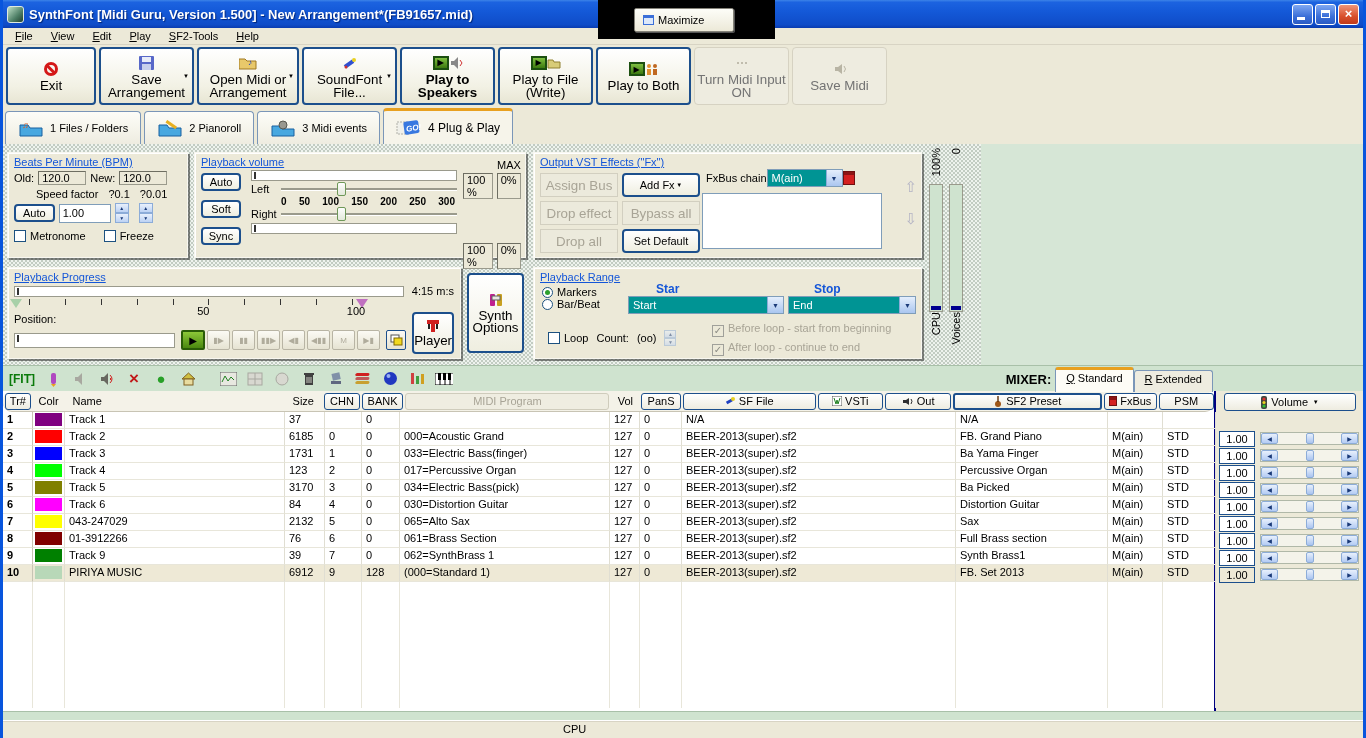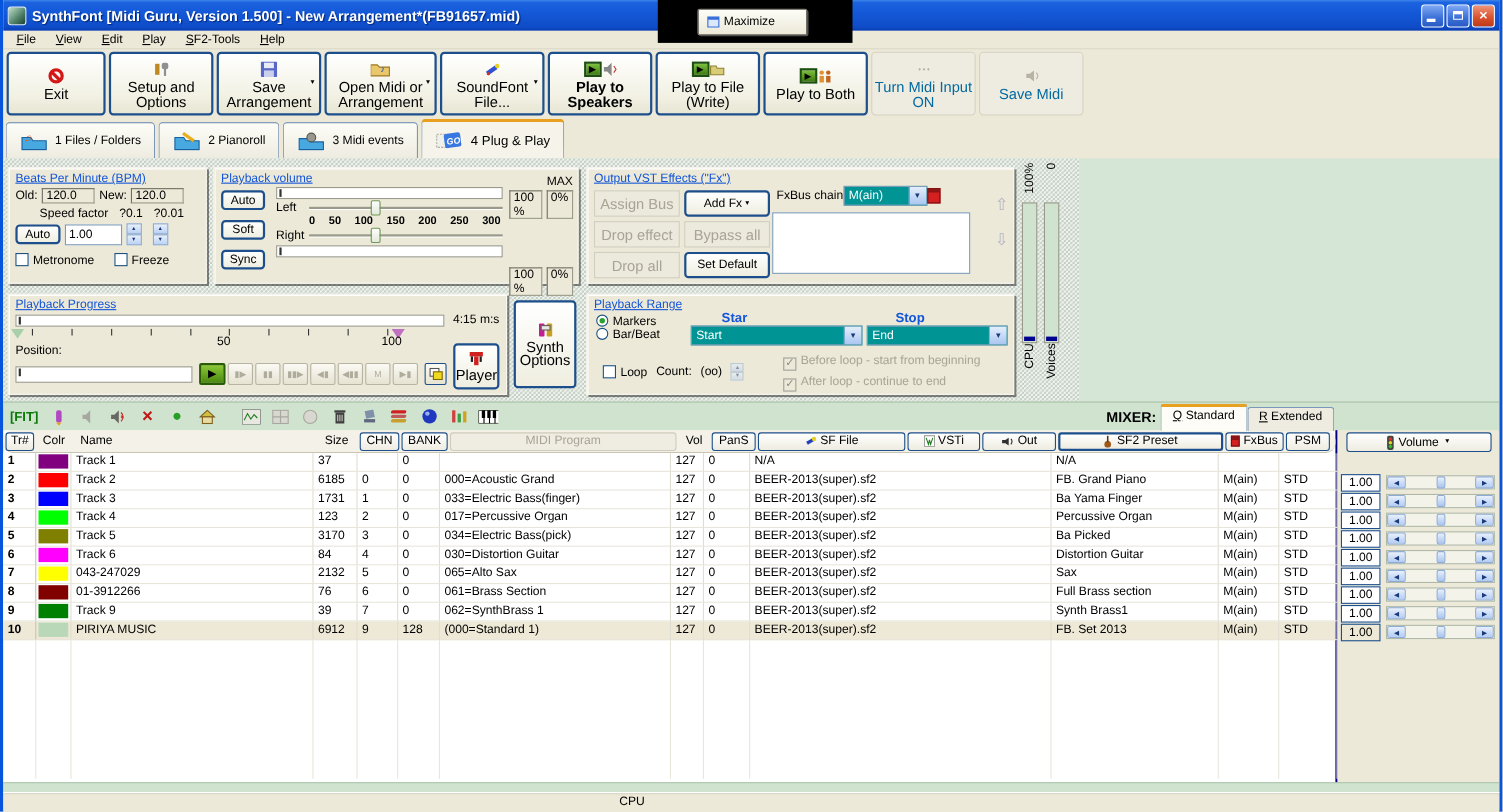--- a/index.html
+++ b/index.html
@@ -25,21 +25,21 @@
   
   .menubar { height:17px; background:#ece9d8; display:flex; gap:2px; padding-left:4px; align-items:center; border-bottom:1px solid #d8d4c4; }
   .menu-item { display:inline-block; padding:1px 8px; }
   .menu-item::first-letter { text-decoration:underline; }
 
   
   .toolbar { height:62px; background:#ece9d8; display:flex; gap:3px; padding:2px 0 2px 3px; align-items:stretch; }
   .tbtn { border:2px solid #1c4f8c; border-radius:4px; background:linear-gradient(#ffffff,#f2f1e4 70%,#e8e6d4); width:95px; display:flex; flex-direction:column; align-items:center; justify-content:center; gap:1px; text-align:center; line-height:13px; position:relative; }
   .tbtn.dd::after { content:"▼"; font-size:6px; position:absolute; right:3px; top:50%; transform:translateY(-50%); color:#000; }
   .tbtn.bold { font-weight:bold; }
-  .tbtn.disabled { border:1px solid #d6d2c2; background:#eeece0; color:#0369a1; }
+  .tbtn.disabled { border:1px solid #d6d2c2; background:#eeece0; color:#737373; }
   .ticon { height:18px; display:flex; align-items:center; justify-content:center; }
   .ic-exit { width:14px; height:14px; border:3px solid #d41818; border-radius:50%; position:relative; }
   .ic-exit::after { content:""; position:absolute; left:-2px; top:3px; width:12px; height:3px; background:#d41818; transform:rotate(45deg); }
   .playbox { width:16px; height:14px; background:linear-gradient(#7fc040,#3d7a10); border:2px solid #1c4f10; display:inline-flex; align-items:center; justify-content:center; color:#000; font-size:8px; }
   .tbtn svg { display:block; }
 
   
   .tabrow { height:37px; background:#ece9d8; display:flex; align-items:flex-end; padding-left:2px; gap:3px; }
   .tab { height:33px; border:1px solid #7a96b8; border-bottom:none; border-radius:4px 4px 0 0; background:linear-gradient(#fdfdf8,#eeece0); display:flex; align-items:center; gap:6px; padding:0 12px; }
   .tab.active { height:36px; background:#f6f4ea; border-top:3px solid #e8a020; font-size:12px; }
@@ -182,30 +182,20 @@
     <span class="menu-item">Help</span>
   </div>
 
   <div class="toolbar">
     <button class="tbtn" style="width:90px">
       <span class="ticon">
           <span class="ic-exit"></span>
         </span>
       <span>Exit</span>
     </button>
-    <button class="tbtn">
-      <span class="ticon">
-          <svg width="16" height="14">
-            <rect x="2" y="2" width="4" height="10" fill="#c08820"></rect>
-            <rect x="8" y="1" width="6" height="6" rx="2" fill="#909090"></rect>
-            <rect x="10" y="6" width="2" height="7" fill="#909090"></rect>
-          </svg>
-        </span>
-      <span>Setup and Options</span>
-    </button>
     <button class="tbtn dd">
       <span class="ticon">
           <svg width="15" height="14">
             <rect x="0" y="0" width="15" height="14" rx="1" fill="#5868c8"></rect>
             <rect x="3" y="1" width="9" height="5" fill="#e8ecf8"></rect>
             <rect x="3" y="8" width="9" height="6" fill="#c8d0ec"></rect>
           </svg>
         </span>
       <span>Save Arrangement</span>
     </button>
@@ -661,21 +651,21 @@
             <svg width="9" height="11">
               <ellipse cx="4" cy="8" rx="3" ry="3" fill="#a05818"></ellipse>
               <rect x="3.3" y="0" width="1.4" height="6" fill="#603008"></rect>
             </svg>
             <span>SF2 Preset</span>
           </span>
         <span class="hbtn" style="width:53px">
             <span class="ic-red-dev" style="width:8px;height:10px"></span>
             <span>FxBus</span>
           </span>
-        <span class="hbtn" style="width:40px">PSM</span>
+        <span class="hbtn" style="width:56px">PSM</span>
       </div>
 
       <div class="trow">
         <div class="num">1</div>
         <div class="colr">
             <span class="sw" style="background-color: rgb(128, 0, 128);"></span>
           </div>
         <div>Track 1</div>
         <div>37</div>
         <div></div>

